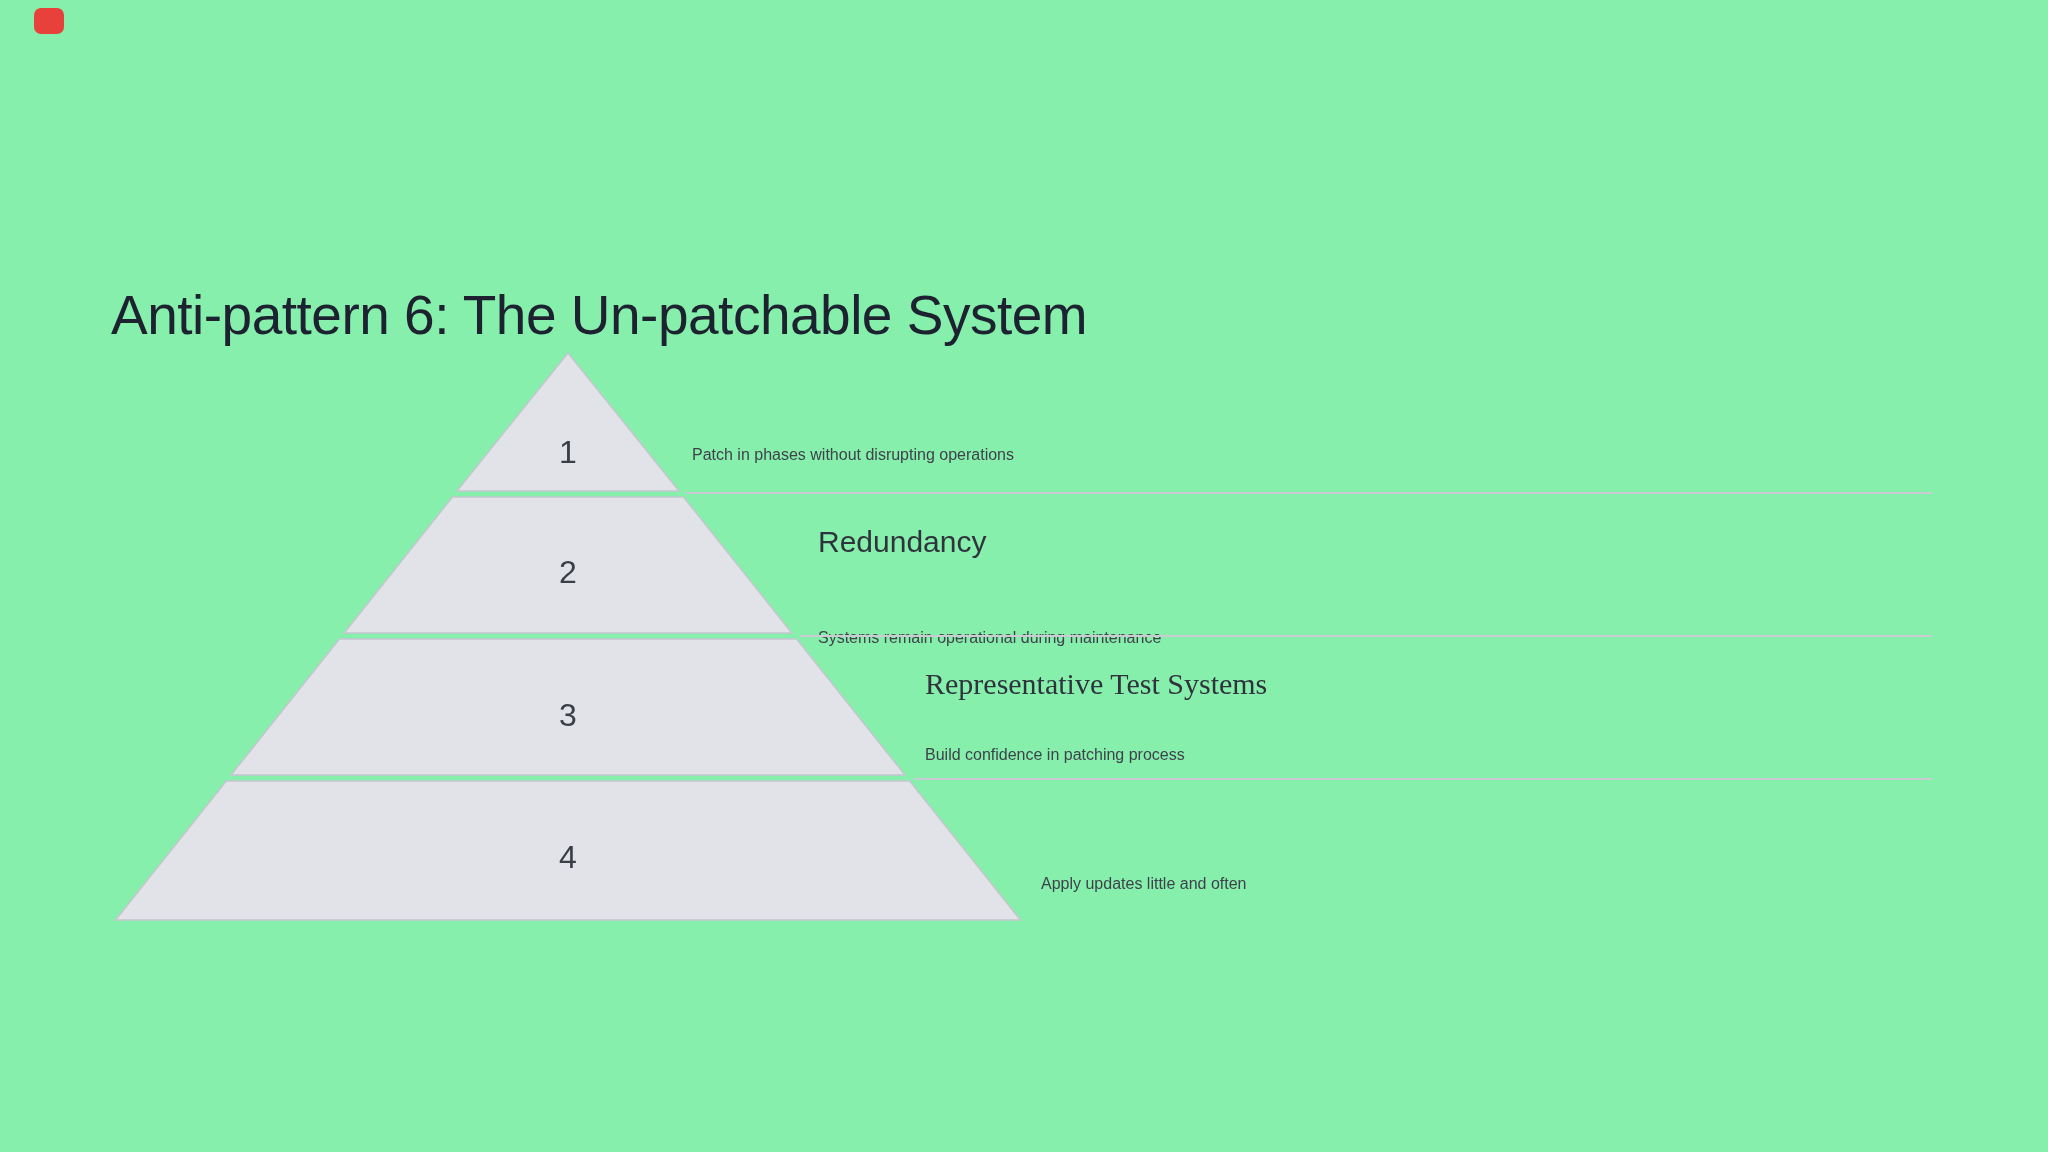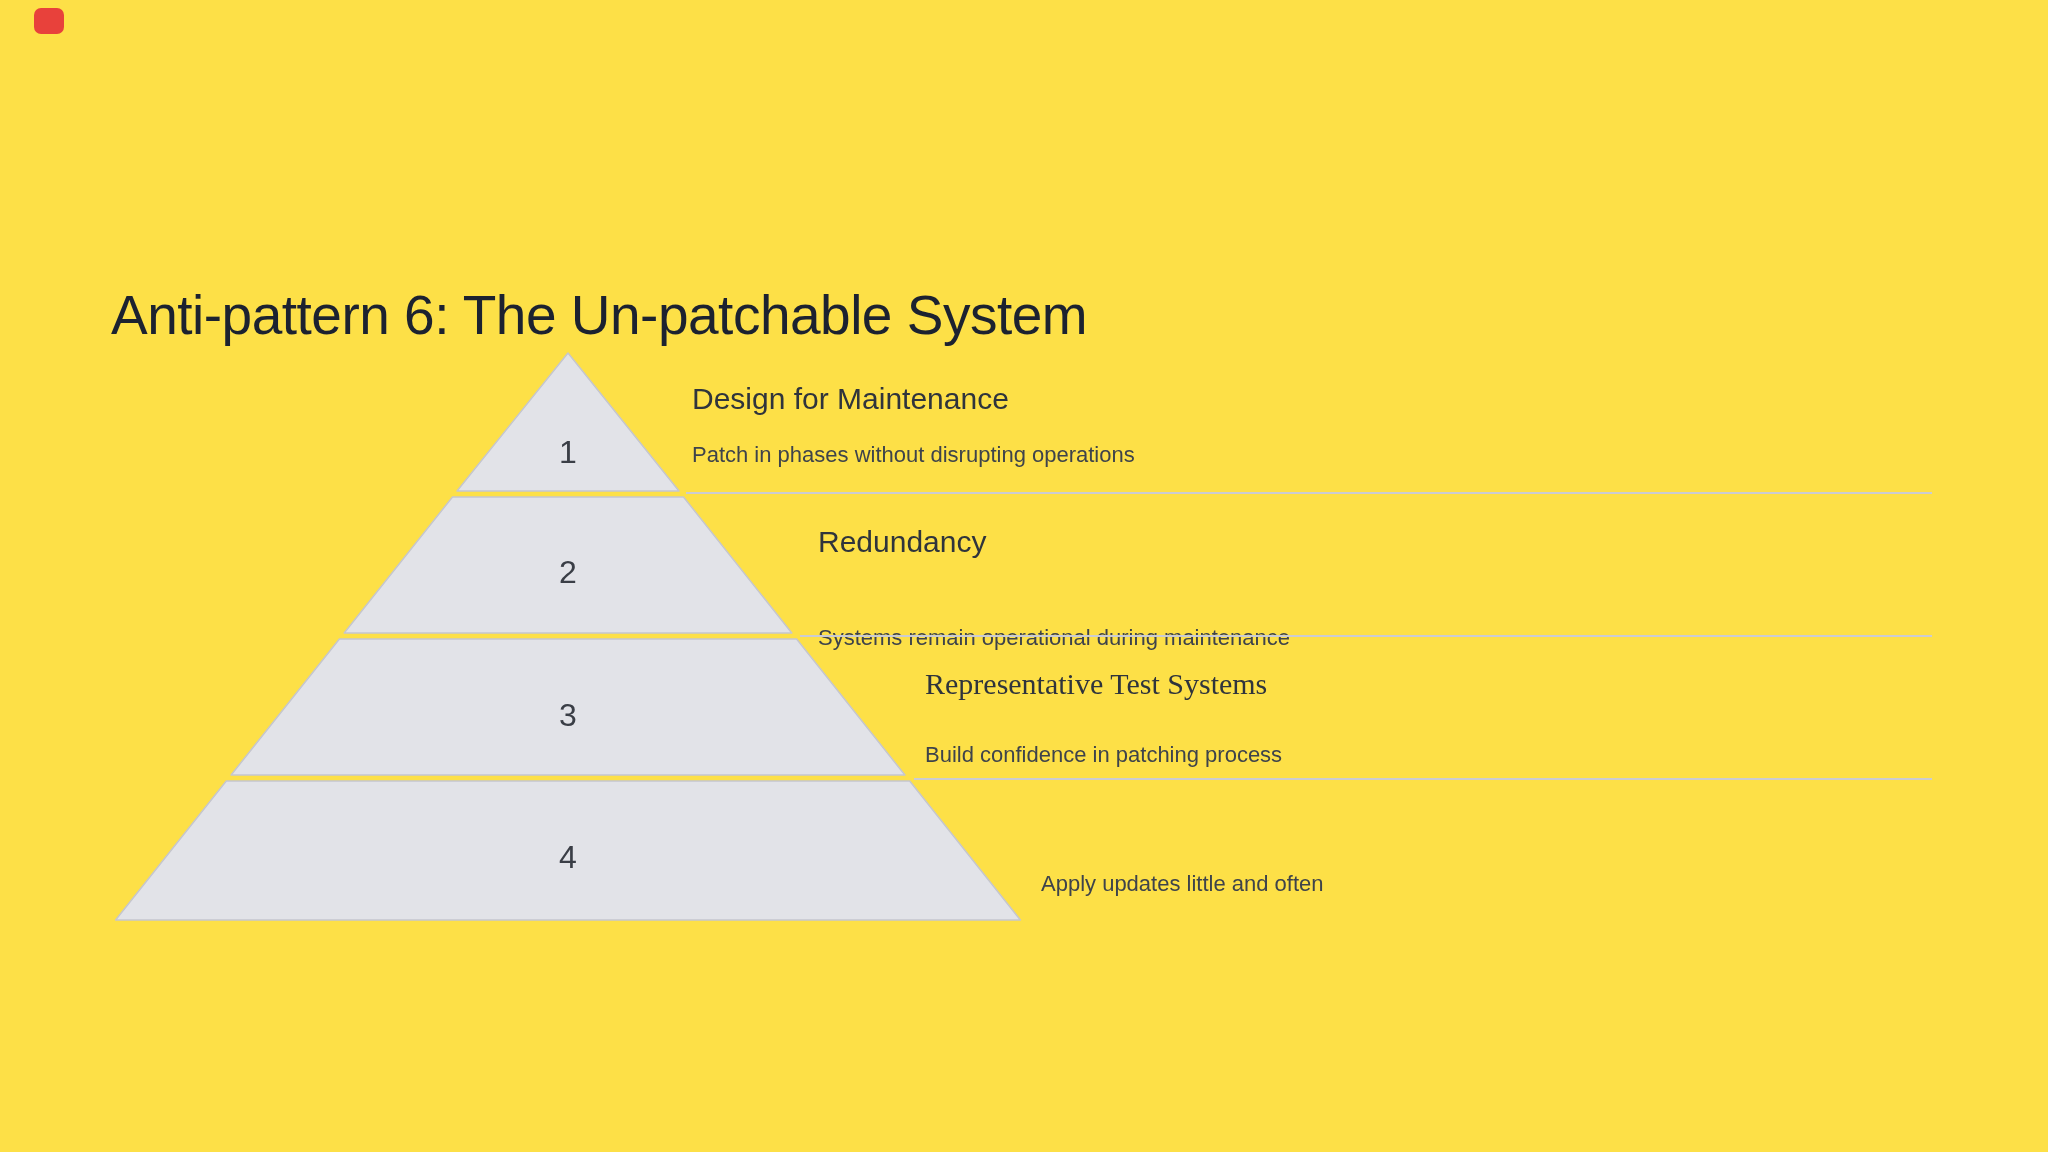--- a/index.html
+++ b/index.html
@@ -1,20 +1,20 @@
 <!DOCTYPE html>
 <html><head>
 <meta charset="utf-8">
 <style>
   html, body { margin: 0; padding: 0; background: #ffffff; }
   .stage {
     position: relative;
     width: 2048px;
     height: 1152px;
-    background: #fde047;
+    background: #86efac;
     overflow: hidden;
     font-family: "Liberation Sans", sans-serif;
     --pyr-fill: #e2e3e8;
     --pyr-stroke: #c5c6ce;
     --rule-color: #cbccd2;
     --marker-color: #e8413b;
   }
   .red-marker {
     position: absolute;
     left: 34px;
@@ -57,21 +57,21 @@
   .level-heading {
     position: absolute;
     font-size: 30px;
     line-height: 36px;
     font-weight: 400;
     color: #2f343c;
     white-space: nowrap;
   }
   .level-desc {
     position: absolute;
-    font-size: 22px;
+    font-size: 16px;
     line-height: 30px;
     font-weight: 400;
     color: #3e434b;
     white-space: nowrap;
   }
   .divider {
     position: absolute;
     height: 2px;
     background: var(--rule-color);
   }
@@ -102,21 +102,20 @@
     <polygon class="pyr-level" points="452.5,497 683.5,497 791.8,633 344.2,633"></polygon>
     <polygon class="pyr-level" points="339.4,639 796.6,639 904.9,775 231.1,775"></polygon>
     <polygon class="pyr-level" points="226.3,781 909.7,781 1020.4,920 115.6,920"></polygon>
 
     <text class="pyr-number" x="568" y="463">1</text>
     <text class="pyr-number" x="568" y="583">2</text>
     <text class="pyr-number" x="568" y="726">3</text>
     <text class="pyr-number" x="568" y="868">4</text>
   </svg>
 
-  <div class="level-heading heading-1">Design for Maintenance</div>
   <div class="level-desc desc-1">Patch in phases without disrupting operations</div>
   <div class="divider divider-1"></div>
 
   <div class="level-heading heading-2">Redundancy</div>
   <div class="level-desc desc-2">Systems remain operational during maintenance</div>
   <div class="divider divider-2"></div>
 
   <div class="level-heading heading-3">Representative Test Systems</div>
   <div class="level-desc desc-3">Build confidence in patching process</div>
   <div class="divider divider-3"></div>

